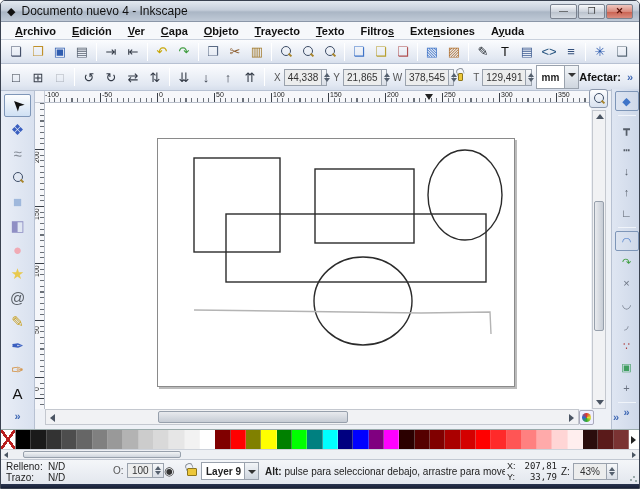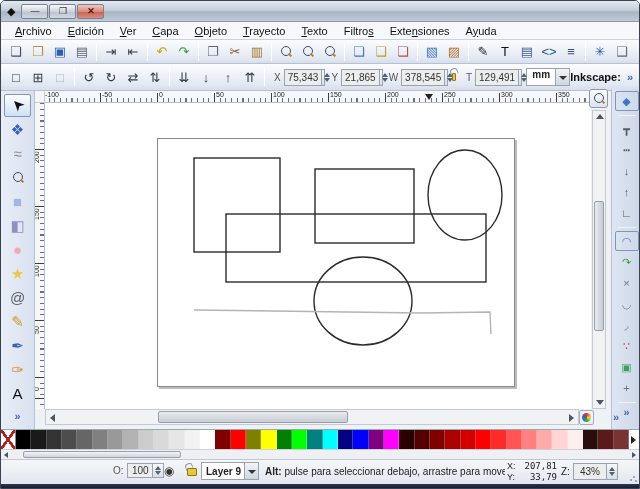--- a/index.html
+++ b/index.html
@@ -14,21 +14,21 @@
   .title-text { font-size:12px; color:#101010; flex:1; white-space:nowrap; overflow:hidden; }
   .winbtns { display:flex; gap:1px; }
   .winbtn { width:27px; height:15px; border:1px solid #7a828f; border-radius:2px;
     background:linear-gradient(180deg,#f7f9fb,#cdd3dc 50%,#b9c1cc 52%,#d4dae2);
     font-size:9px; line-height:12px; color:#333; text-align:center; cursor:default; }
   .winbtn.close { background:linear-gradient(180deg,#f0c7c0,#d98b7e 50%,#c9604f 52%,#d98d80); color:#5a0f06; font-weight:bold; }
 
   
   .menubar { position:absolute; left:0; top:21px; width:100%; height:18px; background:#f6f8fb;
     border-bottom:1px solid #c9d1dd; display:flex; align-items:center; padding-left:6px; }
-  .menu-item { font-size:11px; color:#111; padding:1px 8px; cursor:default; }
+  .menu-item { font-size:11px; color:#111; padding:1px 8px; cursor:default;font-weight:bold; }
   .menu-item u { text-decoration:underline; }
 
   
   .cmdbar  { position:absolute; left:0; top:39px;  width:100%; height:24px; }
   .ctrlbar { position:absolute; left:0; top:63px;  width:100%; height:27px; }
   .cmdbar,.ctrlbar { background:linear-gradient(180deg,#fbfcfe,#e2e8f2 80%,#d7dfec); border-bottom:1px solid #b7c1d2;
     display:flex; align-items:center; padding-left:4px; }
   .tb-btn { width:20px; height:20px; border:1px solid transparent; background:transparent; display:flex;
     align-items:center; justify-content:center; margin:0 1px; cursor:default; }
   .tb-btn .glyph { font-size:13px; line-height:1; display:inline-block; }
@@ -39,21 +39,21 @@
   .mag::after { content:""; position:absolute; left:8px; top:8px; width:4px; height:2px; background:#a88428; transform:rotate(45deg); }
 
   .fld-label { font-size:10px; color:#555; margin:0 3px 0 6px; }
   .fld { height:17px; background:#eceded; border:1px solid #9aa2ad; font-size:10px; color:#333;
     display:flex; align-items:center; justify-content:flex-end; padding:0 3px; }
   .fld.w42 { width:44px; } .fld.w26 { width:26px; } .fld.w38 { width:34px; text-align:center; justify-content:center; }
   .spin { width:11px; height:17px; border:1px solid #9aa2ad; border-left:none; background:linear-gradient(180deg,#f6f8fa,#d9dee6); position:relative; }
   .spin::before,.spin::after { content:""; position:absolute; left:2px; border-left:3px solid transparent; border-right:3px solid transparent; }
   .spin::before { top:3px; border-bottom:4px solid #55606e; }
   .spin::after  { bottom:3px; border-top:4px solid #55606e; }
-  .unitbox { height:18px; display:flex; align-items:flex-start; border:1px solid #9aa2ad; background:#fff; margin-left:4px; }
+  .unitbox { height:24px; display:flex; align-items:center; border:1px solid #9aa2ad; background:#fff; margin-left:4px; }
   .unit-text { font-size:10px; font-weight:bold; color:#222; padding:0 5px; }
   .dd-btn { width:14px; height:100%; border-left:1px solid #9aa2ad; background:linear-gradient(180deg,#f2f5f8,#cfd6df); position:relative; }
   .dd-btn::after { content:""; position:absolute; left:3px; top:7px; border-left:4px solid transparent; border-right:4px solid transparent; border-top:4px solid #333; }
   .affect { font-size:11px; font-weight:bold; color:#111; margin-left:auto; }
   .overflow { color:#3f68b4; font-size:11px; font-weight:bold; padding:0 6px; cursor:default; }
   .padlock { position:relative; width:10px; height:8px; background:#ecc73a; border:1px solid #8d761c; border-radius:1px; display:inline-block; margin:0 4px; }
   .padlock::before { content:""; position:absolute; left:-3px; top:-6px; width:6px; height:6px; border:1.5px solid #8f969f; border-bottom:none; border-radius:4px 4px 0 0; transform:rotate(-20deg); }
 
   
   .toolbox { position:absolute; left:0; top:90px; width:34px; height:338px;
@@ -142,20 +142,21 @@
                 radial-gradient(circle at 7px 7px,#9aa 1px,transparent 1.4px); }
   .bottomstrip { position:absolute; left:0; top:483px; width:100%; height:6px; background:linear-gradient(180deg,#2a3550,#0e1528); }
 </style>
 </head>
 <body>
 
 <div class="window">
 
   <div class="titlebar">
     <span class="app-icon">◆</span>
+    <span class="title-text">Documento nuevo 4 - Inkscape</span>
     <span class="winbtns">
         <span class="winbtn">—</span>
         <span class="winbtn">❐</span>
         <span class="winbtn close">✕</span>
       </span>
   </div>
 
   <div class="menubar">
       <div class="menu-item"><u>A</u>rchivo</div>
       <div class="menu-item"><u>E</u>dición</div>
@@ -291,37 +292,37 @@
         </button>
         <button class="tb-btn">
           <span class="glyph" style="color: rgb(51, 58, 70);">↑</span>
         </button>
         <button class="tb-btn">
           <span class="glyph" style="color: rgb(51, 58, 70);">⇈</span>
         </button>
         <span class="tb-sep"></span>
       </span>
     <span class="fld-label">X</span>
-    <span class="fld w42">75,343</span>
+    <span class="fld w42">44,338</span>
       <span class="spin"></span>
     <span class="fld-label">Y</span>
     <span class="fld w42">21,865</span>
       <span class="spin"></span>
     <span class="fld-label">W</span>
     <span class="fld w42">378,545</span>
       <span class="spin"></span>
     <span class="padlock"></span>
     <span class="fld-label">T</span>
     <span class="fld w42">129,491</span>
       <span class="spin"></span>
     <span class="unitbox">
       <span class="unit-text">mm</span>
       <span class="dd-btn"></span>
     </span>
-    <span class="affect">Inkscape:</span>
+    <span class="affect">Afectar:</span>
     <span class="overflow">»</span>
   </div>
 
   <div class="toolbox">
       <button class="tool-btn pressed">
         <span class="glyph" style="color: rgb(17, 17, 17); transform: rotate(-135deg);">➤</span>
       </button>
       <button class="tool-btn">
         <span class="glyph" style="color: rgb(58, 95, 192);">❖</span>
       </button>
@@ -506,20 +507,24 @@
       <div class="swatch" style="background: rgb(122, 51, 51);"></div>
       <div class="pal-arrow"></div>
     </div>
   <div class="palscroll">
     <span class="arr pleft"></span>
     <div class="palthumb"></div>
     <span class="arr pright"></span>
   </div>
 
   <div class="statusbar">
+    <div class="fillstroke">
+      <div class="fs-row"><span class="lab">Relleno:</span><span class="val">N/D</span></div>
+      <div class="fs-row"><span class="lab">Trazo:</span><span class="val">N/D</span></div>
+    </div>
     <div class="opac">
       <span class="fld-label" style="margin-left:0">O:</span>
       <span class="fld w26">100</span>
         <span class="spin"></span>
     </div>
     <span class="eye">◉</span>
     <span class="padlock sb-lock"></span>
     <span class="layerbox">
       <span class="layer-text">Layer 9</span>
       <span class="dd-btn"></span>

